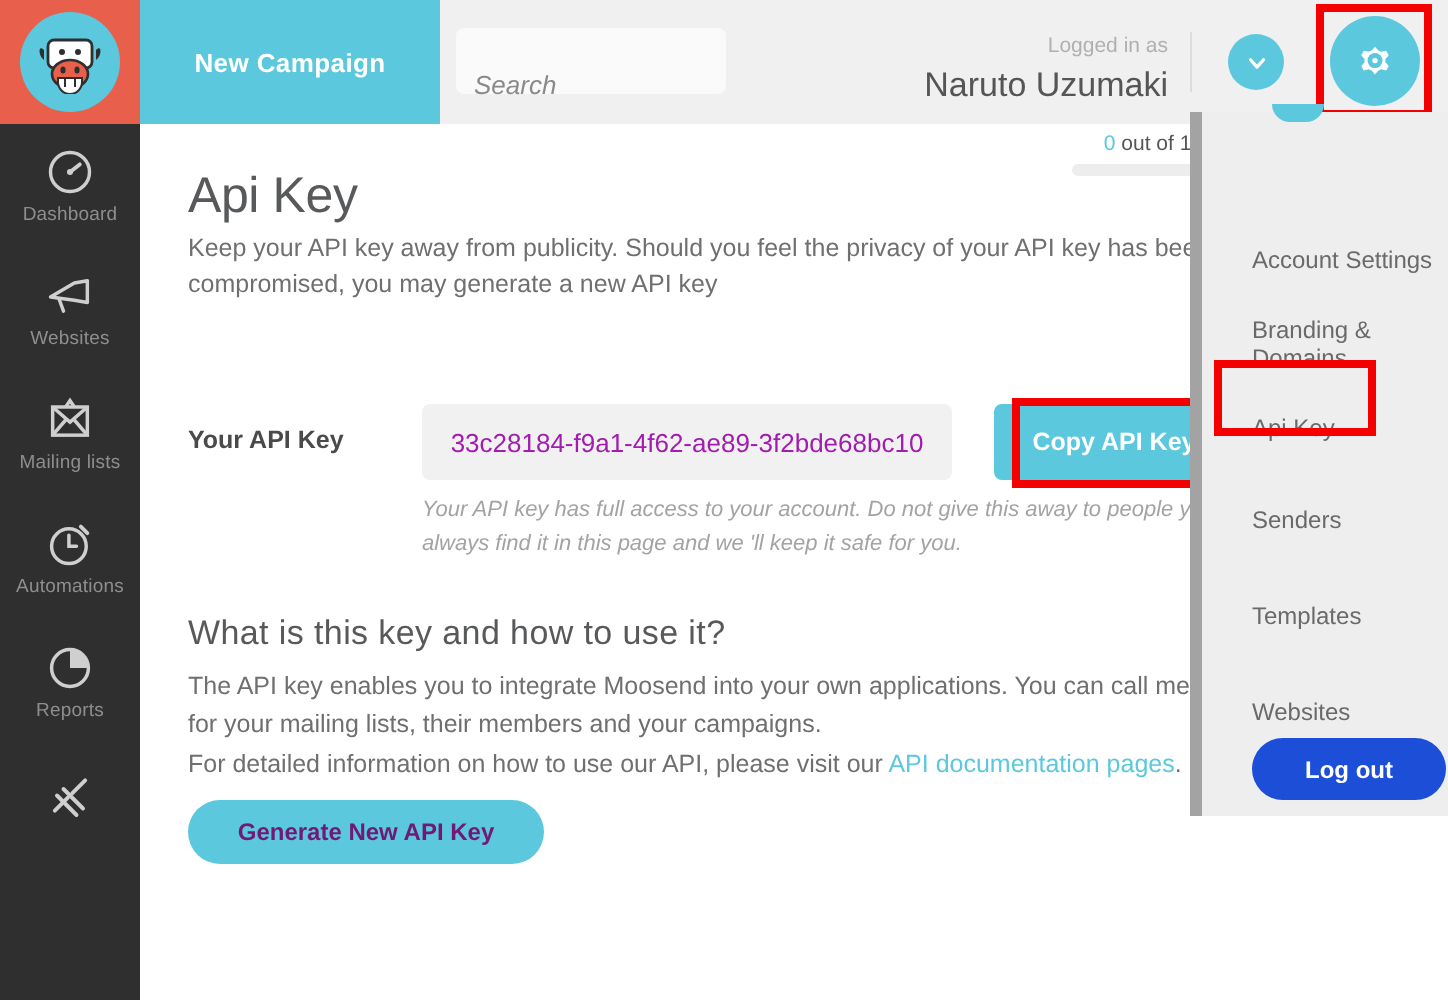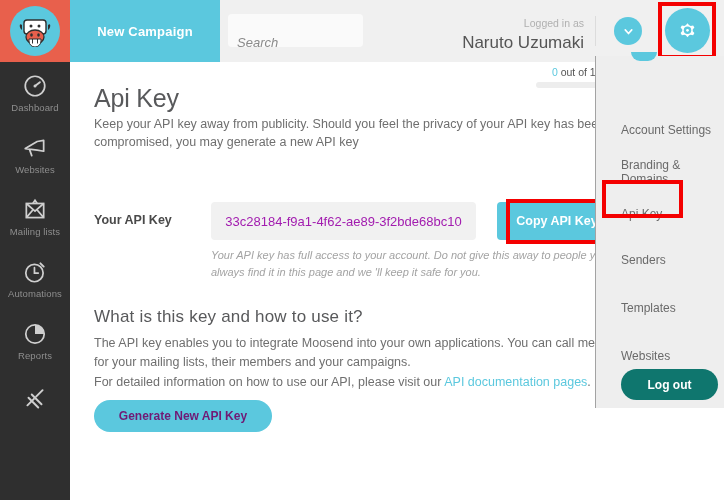--- a/index.html
+++ b/index.html
@@ -173,21 +173,21 @@
     color: #701a75; font-size: 12px; font-weight: bold;
     font-family: "Liberation Sans", sans-serif;
     cursor: pointer;
   }
 
   
   .dropdown {
     position: absolute; right: 0; top: 56px;
     width: 129px; height: 352px;
     background: #eeeeee;
-    border-left: 1px solid #a3a3a3;
+    border-left: 6px solid #a3a3a3;
     z-index: 20;
   }
   .dd-nub {
     position: absolute; left: 35px; top: -4px;
     width: 26px; height: 9px; border-radius: 0 0 13px 13px;
     background: #5bc8de;
   }
   .dd-item {
     position: absolute; left: 0; width: 129px; height: 48px;
     display: flex; align-items: center;
@@ -195,21 +195,21 @@
     font-size: 12px; color: #6a6a6a; cursor: pointer;
   }
   .hl-apikey {
     position: absolute; left: 6px; top: 124px;
     width: 81px; height: 38px;
     border: 4px solid #f40000; pointer-events: none;
   }
   .logout-btn {
     position: absolute; left: 25px; top: 313px;
     width: 97px; height: 31px; border-radius: 16px;
-    background: #0f766e; border: 0;
+    background: #1d4ed8; border: 0;
     color: #ffffff; font-size: 12px; font-weight: bold;
     font-family: "Liberation Sans", sans-serif;
     cursor: pointer;
   }
 </style>
 </head>
 <body>
 
 <div class="app">
 

